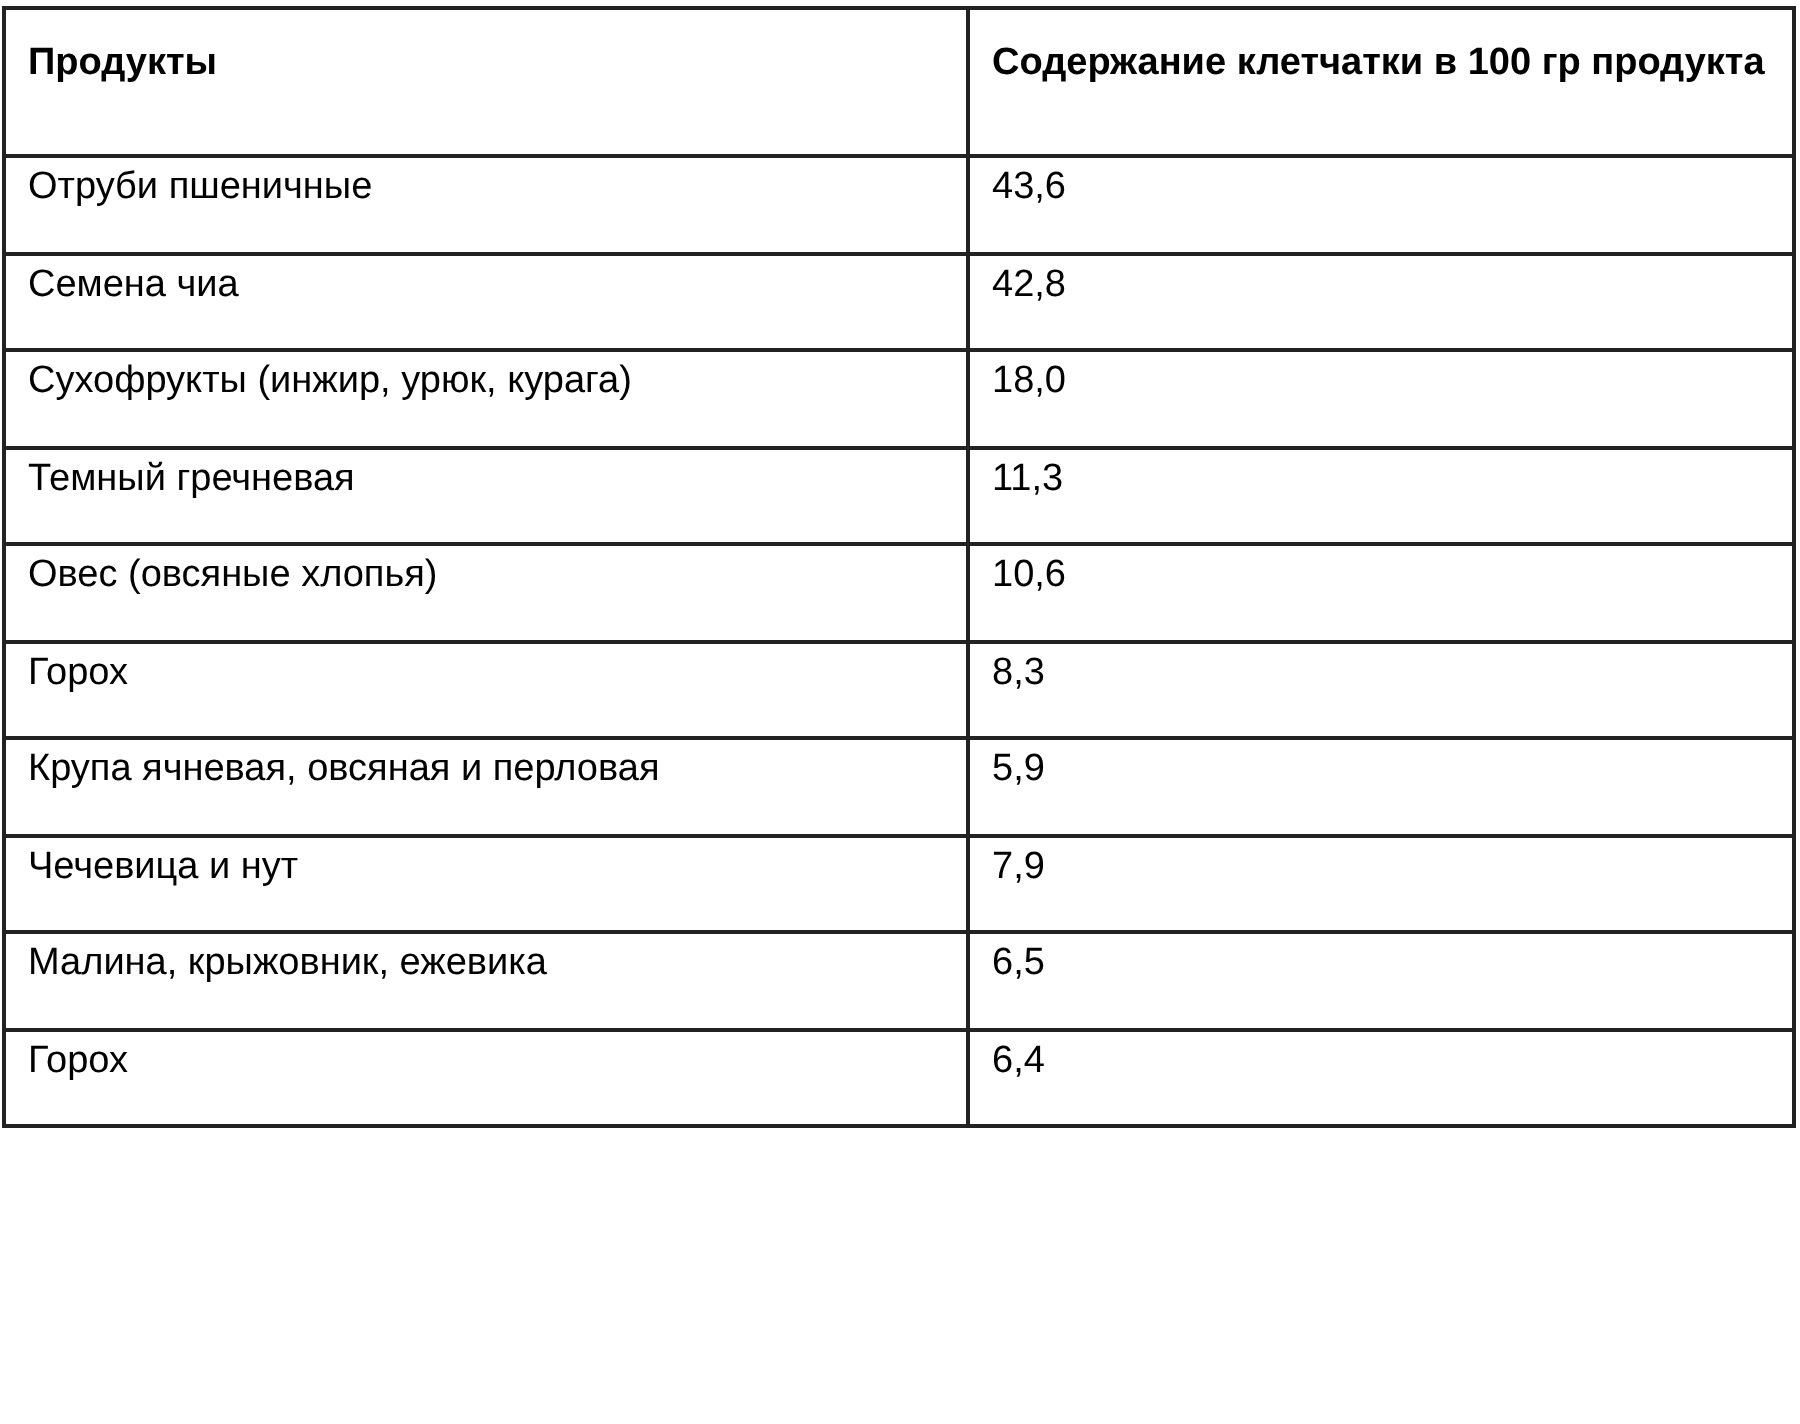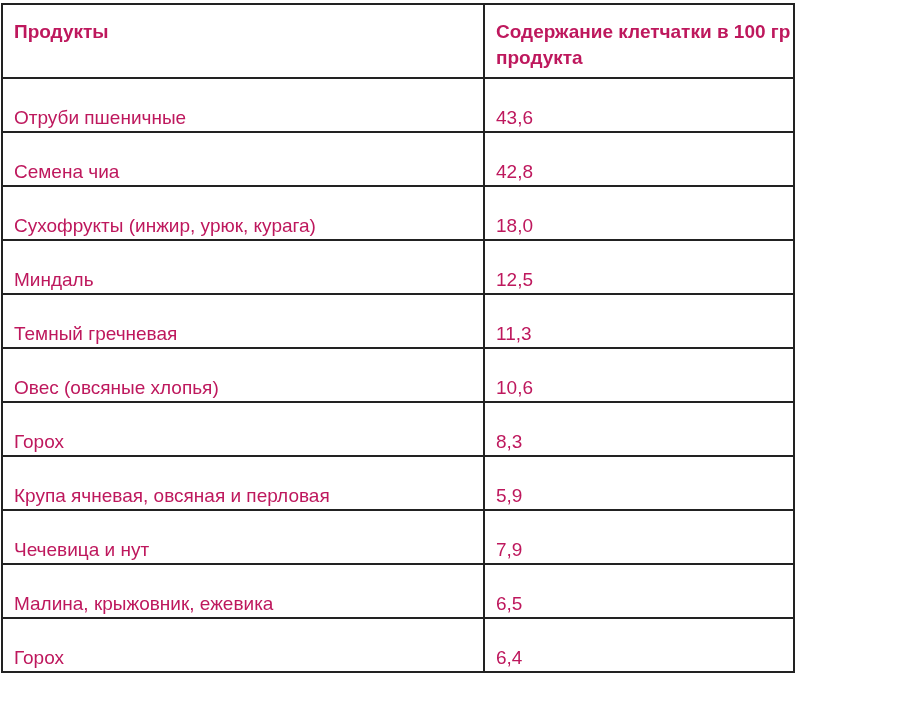--- a/index.html
+++ b/index.html
@@ -1,42 +1,42 @@
 <!DOCTYPE html>
 <html><head>
   <meta charset="utf-8">
   <style>
     html, body { margin: 0; padding: 0; background: #ffffff; }
     body { width: 900px; height: 712px; overflow: hidden; position: relative; }
     .tbl {
       position: absolute; left: 1px; top: 3px;
-      width: 794px;
+      width: 897px;
       border-collapse: collapse;
       font-family: "Liberation Sans", sans-serif;
-      color: #be185d;
+      color: #000000;
       table-layout: fixed;
     }
     .tbl td, .tbl th {
       border: 2px solid #222222;
       padding: 0 0 0 11px;
       text-align: left;
       vertical-align: top;
       font-size: 19px;
       line-height: 26px;
     }
     .tbl th {
       font-weight: bold;
       height: 74px;
       padding-top: 14px;
       box-sizing: border-box;
     }
     .tbl td {
       height: 48.5px;
       box-sizing: border-box;
-      padding-top: 26px;
+      padding-top: 2px;
       font-weight: normal;
     }
     .col1 { width: 482px; }
   </style>
 </head>
 <body>
 
 <table class="tbl">
   <colgroup>
     <col class="col1">
@@ -53,24 +53,20 @@
       <td>Отруби пшеничные</td>
       <td>43,6</td>
     </tr>
     <tr>
       <td>Семена чиа</td>
       <td>42,8</td>
     </tr>
     <tr>
       <td>Сухофрукты (инжир, урюк, курага)</td>
       <td>18,0</td>
-    </tr>
-    <tr>
-      <td>Миндаль</td>
-      <td>12,5</td>
     </tr>
     <tr>
       <td>Темный гречневая</td>
       <td>11,3</td>
     </tr>
     <tr>
       <td>Овес (овсяные хлопья)</td>
       <td>10,6</td>
     </tr>
     <tr>

